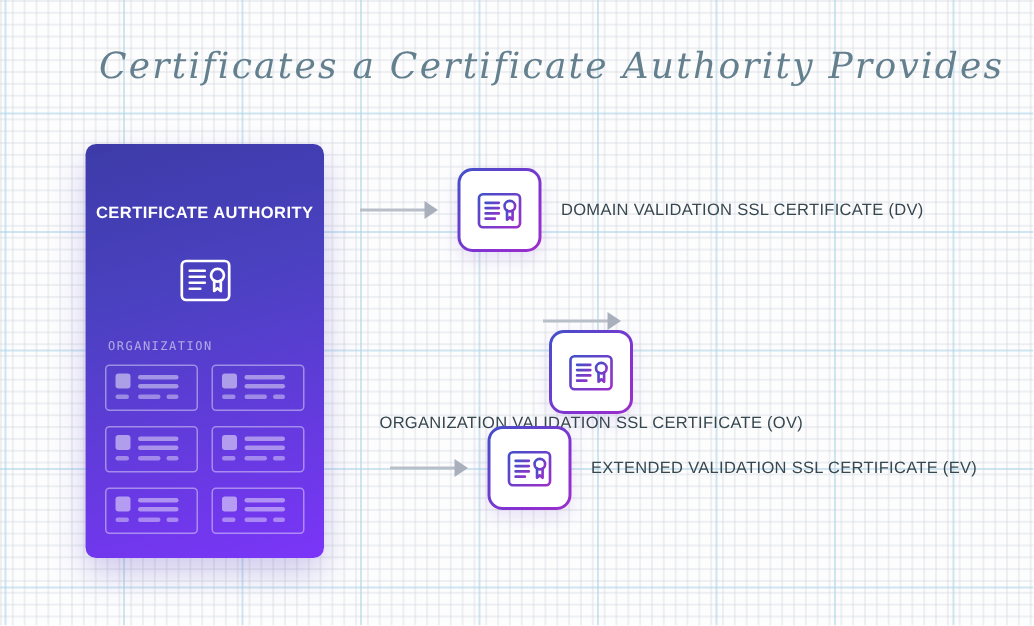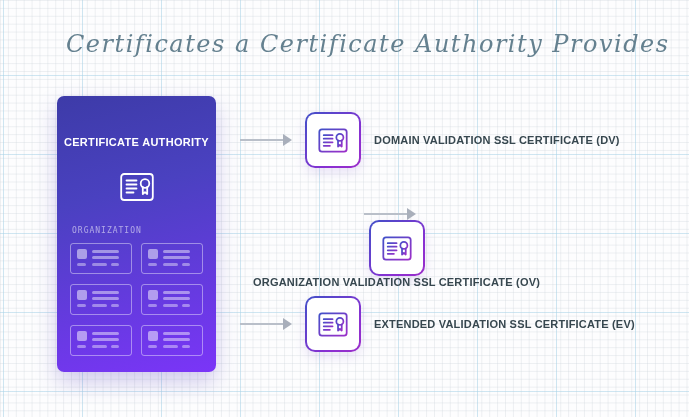--- a/index.html
+++ b/index.html
@@ -72,21 +72,21 @@
   .mc-row2 i{display:block;height:3px;border-radius:2px;background:rgba(255,255,255,.4);}
   .mc-row2 .s1{width:9px;}
   .mc-row2 .s2{width:15px;margin-left:2px;}
   .mc-row2 .s3{width:8px;}
 
   
   .cert-row{
     position:absolute;left:240px;height:56px;
     display:flex;align-items:center;
   }
-  .row-0{top:112px;} .row-1{top:208px;flex-direction:column;} .row-2{top:296px;}
+  .row-0{top:112px;} .row-1{top:208px;flex-direction:column;} .row-2{top:284px;margin-left:20px;}
 
   .arrow{position:relative;width:52px;height:12px;flex:0 0 auto;}
   .arrow-line{position:absolute;left:0;top:5px;width:44px;height:2px;background:#b9bfc9;}
   .arrow-head{
     position:absolute;right:0;top:0;width:0;height:0;
     border-top:6px solid transparent;border-bottom:6px solid transparent;
     border-left:9px solid #a9afbb;
   }
 
   .cert-box{
@@ -96,21 +96,21 @@
     background:linear-gradient(135deg,#4150c8 0%,#8a2fd2 70%,#9c2fc9 100%);
     box-shadow:0 5px 12px rgba(120,80,200,.15);
   }
   .cert-box-inner{
     width:100%;height:100%;border-radius:8px;background:#ffffff;
     display:flex;align-items:center;justify-content:center;line-height:0;
   }
 
   .cert-label{
     margin-left:13px;
-    font-size:11px;font-weight:700;color:#37474f;
+    font-size:11px;font-weight:400;color:#37474f;
     letter-spacing:.2px;white-space:nowrap;
   }
 </style>
 </head>
 <body>
 
 <svg width="0" height="0" style="position:absolute" aria-hidden="true">
   <defs>
     <linearGradient id="certGrad" x1="0" y1="0" x2="1" y2="1">
       <stop offset="0" stop-color="#4150c8"></stop>

